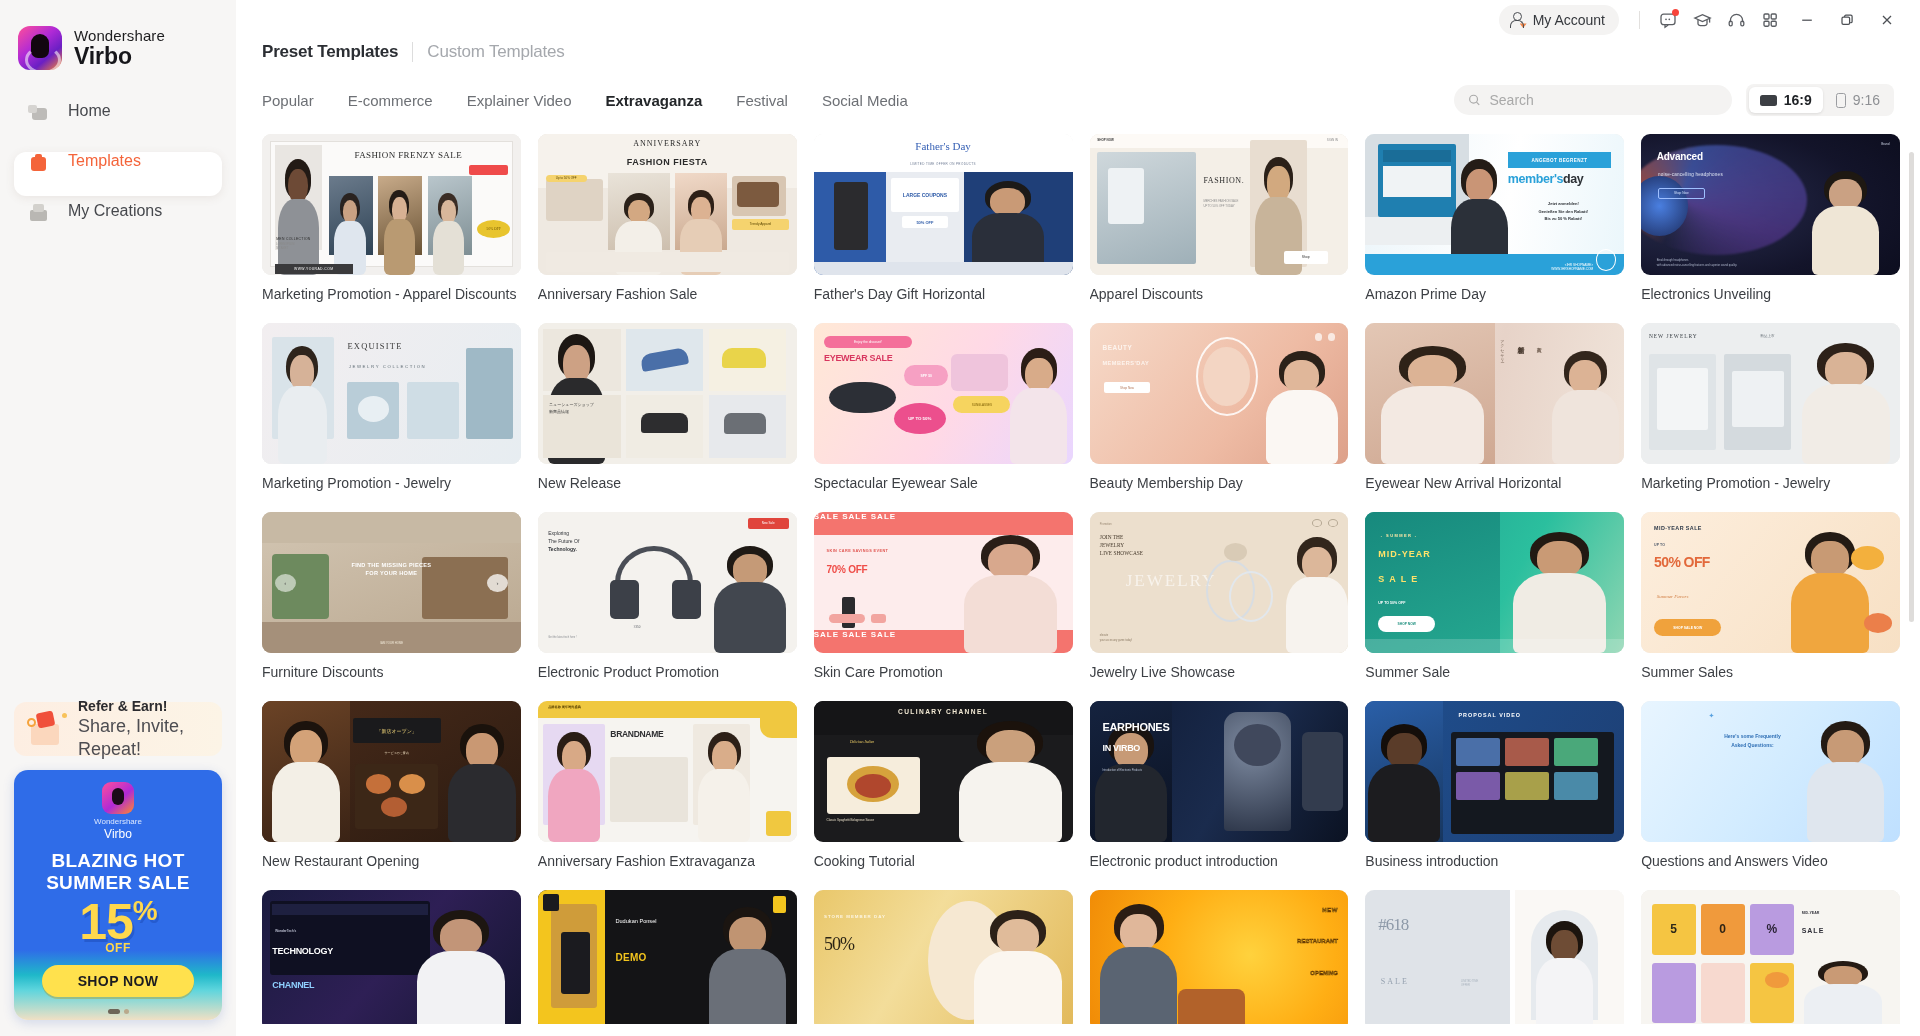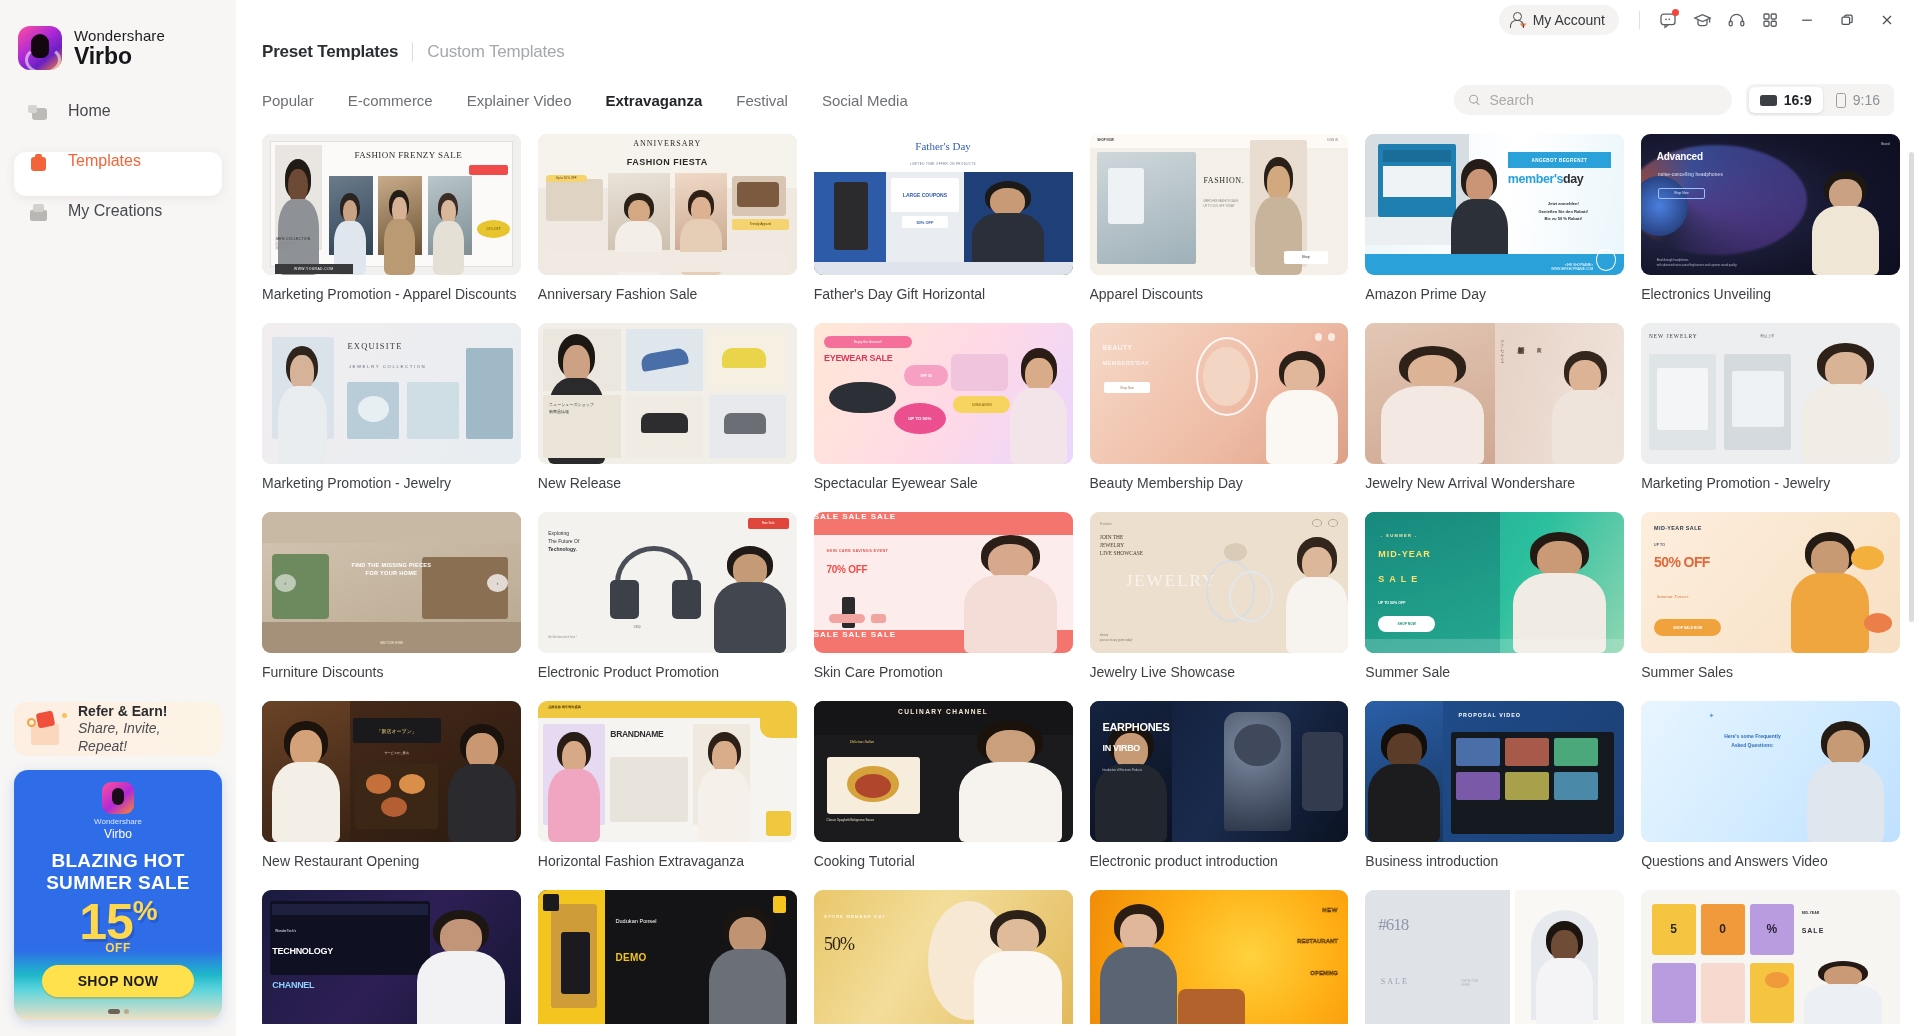--- a/index.html
+++ b/index.html
@@ -65,21 +65,21 @@
     background: linear-gradient(90deg,#fdeee2 0%,#fcf4e6 100%);
     display: flex; align-items: center; gap: 8px; padding: 0 10px; cursor: pointer;
   }
   .gift { width: 46px; height: 42px; flex: none; position: relative; }
   .gift::before{content:"";position:absolute;left:7px;top:16px;width:28px;height:21px;background:#fbd7bd;border-radius:3px;}
   .gift::after{content:"";position:absolute;left:13px;top:4px;width:17px;height:15px;background:#f0503b;border-radius:3px;transform:rotate(-12deg);}
   .gift i{position:absolute;left:3px;top:10px;width:9px;height:9px;border:2px solid #f5a33c;border-radius:50%;}
   .gift b{position:absolute;right:3px;top:5px;width:5px;height:5px;background:#f8c25a;border-radius:50%;}
   .refer-txt { line-height: 1.25; }
   .refer-t1 { font-size: 14px; font-weight: 700; color: #2b2b2f; }
-  .refer-t2 { font-size: 14px; color: #4d4d52; font-style: italic; }
+  .refer-t2 { font-size: 18px; color: #4d4d52; }
 
   .promo {
     margin: 0 14px 16px; height: 250px; border-radius: 14px;
     background: linear-gradient(180deg,#2f6ce8 0%,#2f6ce8 72%,#1fb8c9 82%,#5ed5dd 88%,#f0e0c4 100%);
     position: relative; overflow: hidden; cursor: pointer;
     box-shadow: 0 3px 12px rgba(40,80,180,.18);
   }
   .promo-logo { width: 32px; height: 32px; border-radius: 9px; margin: 12px auto 0;
     background: linear-gradient(140deg,#ff4f9a,#b02ad6 55%,#ff8a2b); position: relative; }
   .promo-logo::before{content:"";position:absolute;left:10px;top:6px;width:12px;height:17px;background:#1b0a18;border-radius:6px;}
@@ -590,21 +590,21 @@
   </div>
   <div class="t" style="left:52%;top:10%;font-size:4px;color:#6d5a4c;writing-mode:vertical-rl">アクセサリー</div>
   <div class="t" style="left:58%;top:12%;font-size:7px;color:#4a3b30;font-weight:700;writing-mode:vertical-rl">新着</div>
   <div class="t" style="left:66%;top:14%;font-size:5px;color:#6d5a4c;writing-mode:vertical-rl">新入荷</div>
   <div class="t" style="left:72%;top:20%;width:26%;bottom:0;">
     <div style="position:absolute;left:18%;top:0;width:64%;height:34%;background:#33261c;border-radius:50% 50% 42% 42%;"></div>
     <div style="position:absolute;left:26%;top:8%;width:48%;height:30%;background:#dcb395;border-radius:46%;"></div>
     <div style="position:absolute;left:0;top:34%;width:100%;bottom:0;background:#efe4dc;border-radius:38% 38% 6px 6px;"></div>
   </div>
             </div>
-            <div class="card-label">Jewelry New Arrival Wondershare</div>
+            <div class="card-label">Eyewear New Arrival Horizontal</div>
           </div>
           <div class="card">
             <div class="thumb">
   <div class="t full" style="background:#eceeef"></div>
   <div class="t" style="left:3%;top:7%;font-size:5.4px;color:#3b4147;letter-spacing:1px;font-family:'Liberation Serif',serif">NEW JEWELRY</div>
   <div class="t" style="left:46%;top:8%;font-size:3.6px;color:#6d757c">新品上市</div>
   <div class="t" style="left:3%;top:22%;width:26%;height:68%;background:#dfe4e7;border-radius:2px"></div>
   <div class="t" style="left:6%;top:32%;width:20%;height:44%;background:#f3f5f6;border-radius:2px"></div>
   <div class="t" style="left:32%;top:22%;width:26%;height:68%;background:#d4dade;border-radius:2px"></div>
   <div class="t" style="left:35%;top:34%;width:20%;height:40%;background:#eef1f3;border-radius:2px"></div>
@@ -760,21 +760,21 @@
   <div class="t" style="left:28%;top:40%;width:30%;height:46%;background:#e9e4db;border-radius:2px"></div>
   <div class="t" style="left:60%;top:16%;width:22%;height:72%;background:#efe9e0;border-radius:2px"></div>
   <div class="t" style="left:62%;top:22%;width:20%;bottom:0;">
     <div style="position:absolute;left:18%;top:0;width:64%;height:34%;background:#2d2017;border-radius:50% 50% 42% 42%;"></div>
     <div style="position:absolute;left:26%;top:8%;width:48%;height:30%;background:#d9ad8a;border-radius:46%;"></div>
     <div style="position:absolute;left:0;top:34%;width:100%;bottom:0;background:#f5f1ea;border-radius:38% 38% 6px 6px;"></div>
   </div>
   <div class="t" style="right:0;top:0;width:14%;height:26%;background:#f0c840;border-radius:0 3px 0 12px"></div>
   <div class="t" style="right:2%;bottom:4%;width:10%;height:18%;background:#f0c840;border-radius:3px"></div>
             </div>
-            <div class="card-label">Horizontal Fashion Extravaganza</div>
+            <div class="card-label">Anniversary Fashion Extravaganza</div>
           </div>
           <div class="card">
             <div class="thumb">
   <div class="t full" style="background:#1b1b1d"></div>
   <div class="t" style="left:0;top:0;right:0;height:24%;background:#151517"></div>
   <div class="t" style="left:0;top:5%;right:0;text-align:center;font-size:6.6px;font-weight:800;color:#f2e9d4;letter-spacing:1.4px">CULINARY CHANNEL</div>
   <div class="t" style="left:14%;top:28%;width:34%;height:10%;color:#f4d369;font-size:3.6px;font-style:italic;font-family:'Liberation Serif',serif">Delicious Italian</div>
   <div class="t" style="left:5%;top:40%;width:36%;height:40%;background:#f6eddc;border-radius:3px"></div>
   <div class="t" style="left:13%;top:46%;width:20%;aspect-ratio:1;max-height:36px;background:#d6a23c;border-radius:50%"></div>
   <div class="t" style="left:16%;top:52%;width:14%;aspect-ratio:1;max-height:24px;background:#b0472d;border-radius:50%"></div>

